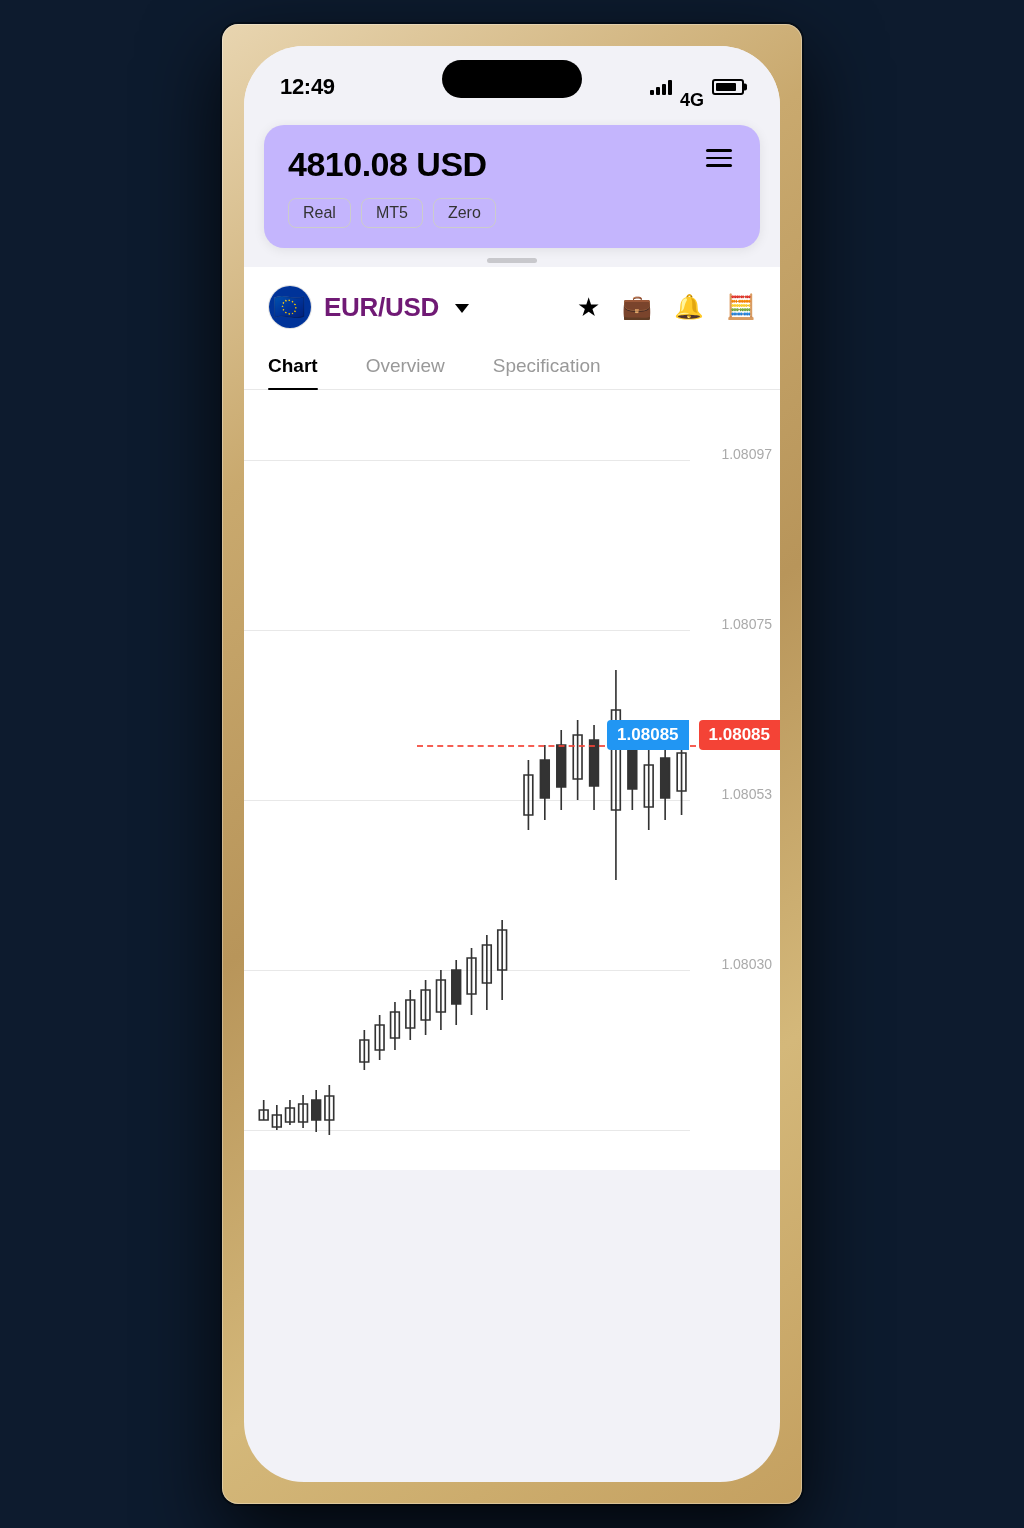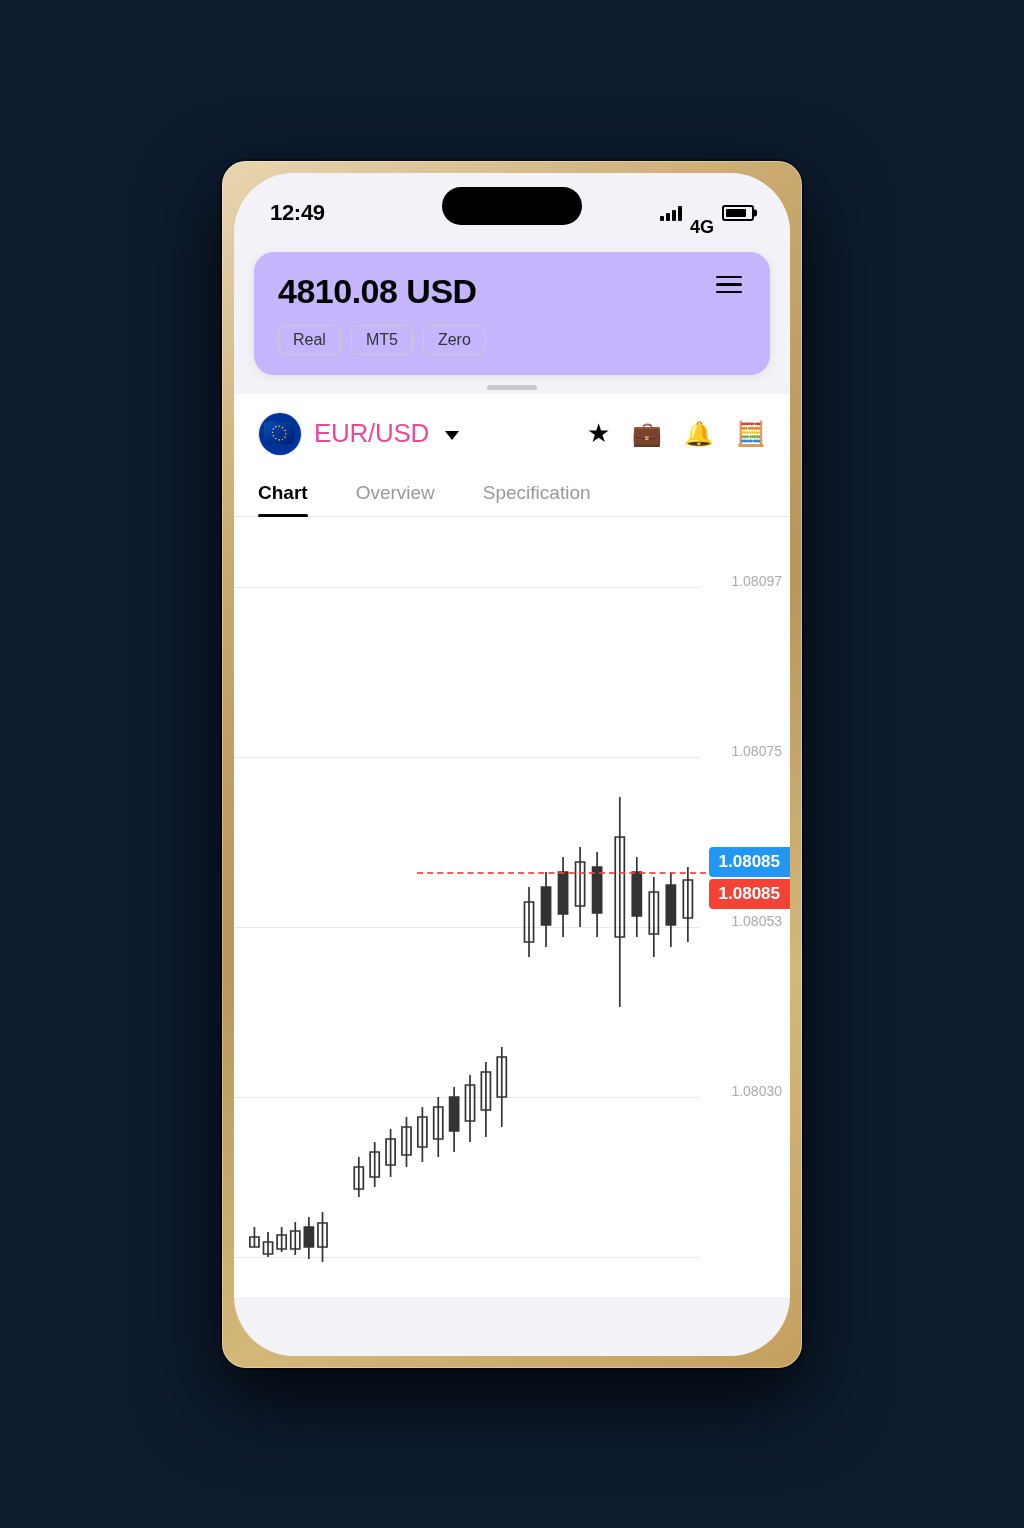--- a/index.html
+++ b/index.html
@@ -10,24 +10,24 @@
       background: #0d1b2e;
       display: flex;
       align-items: center;
       justify-content: center;
       font-family: -apple-system, BlinkMacSystemFont, 'Helvetica Neue', sans-serif;
       overflow: hidden;
     }
 
     .phone-outer {
       width: 580px;
-      height: 1207px;
+      height: 1480px;
       background: linear-gradient(145deg, #e8d5b0, #c9a96e, #b8955a, #d4b87a, #c4a060);
-      border-radius: 24px;
-      padding: 12px;
+      border-radius: 16px;
+      padding: 22px;
       position: relative;
       box-shadow:
         inset 0 0 0 1px rgba(255,255,255,0.3),
         0 30px 80px rgba(0,0,0,0.8),
         0 0 0 2px rgba(0,0,0,0.4);
     }
 
     .phone-screen {
       width: 100%;
       height: 100%;
@@ -219,22 +219,22 @@
       height: 100%;
       background: #003399;
       display: flex;
       align-items: center;
       justify-content: center;
       font-size: 26px;
     }
 
     .instrument-name {
       font-size: 26px;
-      font-weight: 400;
-      color: #ec4899;
+      font-weight: 700;
+      color: #701a75;
       letter-spacing: -0.3px;
     }
 
     .chevron-down {
       width: 0;
       height: 0;
       border-left: 7px solid transparent;
       border-right: 7px solid transparent;
       border-top: 9px solid #000;
       margin-left: 4px;
@@ -301,22 +301,22 @@
       width: 100%;
       height: 100%;
     }
 
     
     .price-badges {
       position: absolute;
       right: 0;
       top: 42%;
       display: flex;
-      flex-direction: column;
-      gap: 2px;
+      flex-direction: row;
+      gap: 10px;
     }
 
     .bid-badge {
       background: #2196F3;
       color: #fff;
       font-size: 17px;
       font-weight: 700;
       padding: 5px 10px;
       border-radius: 4px 0 0 4px;
     }

